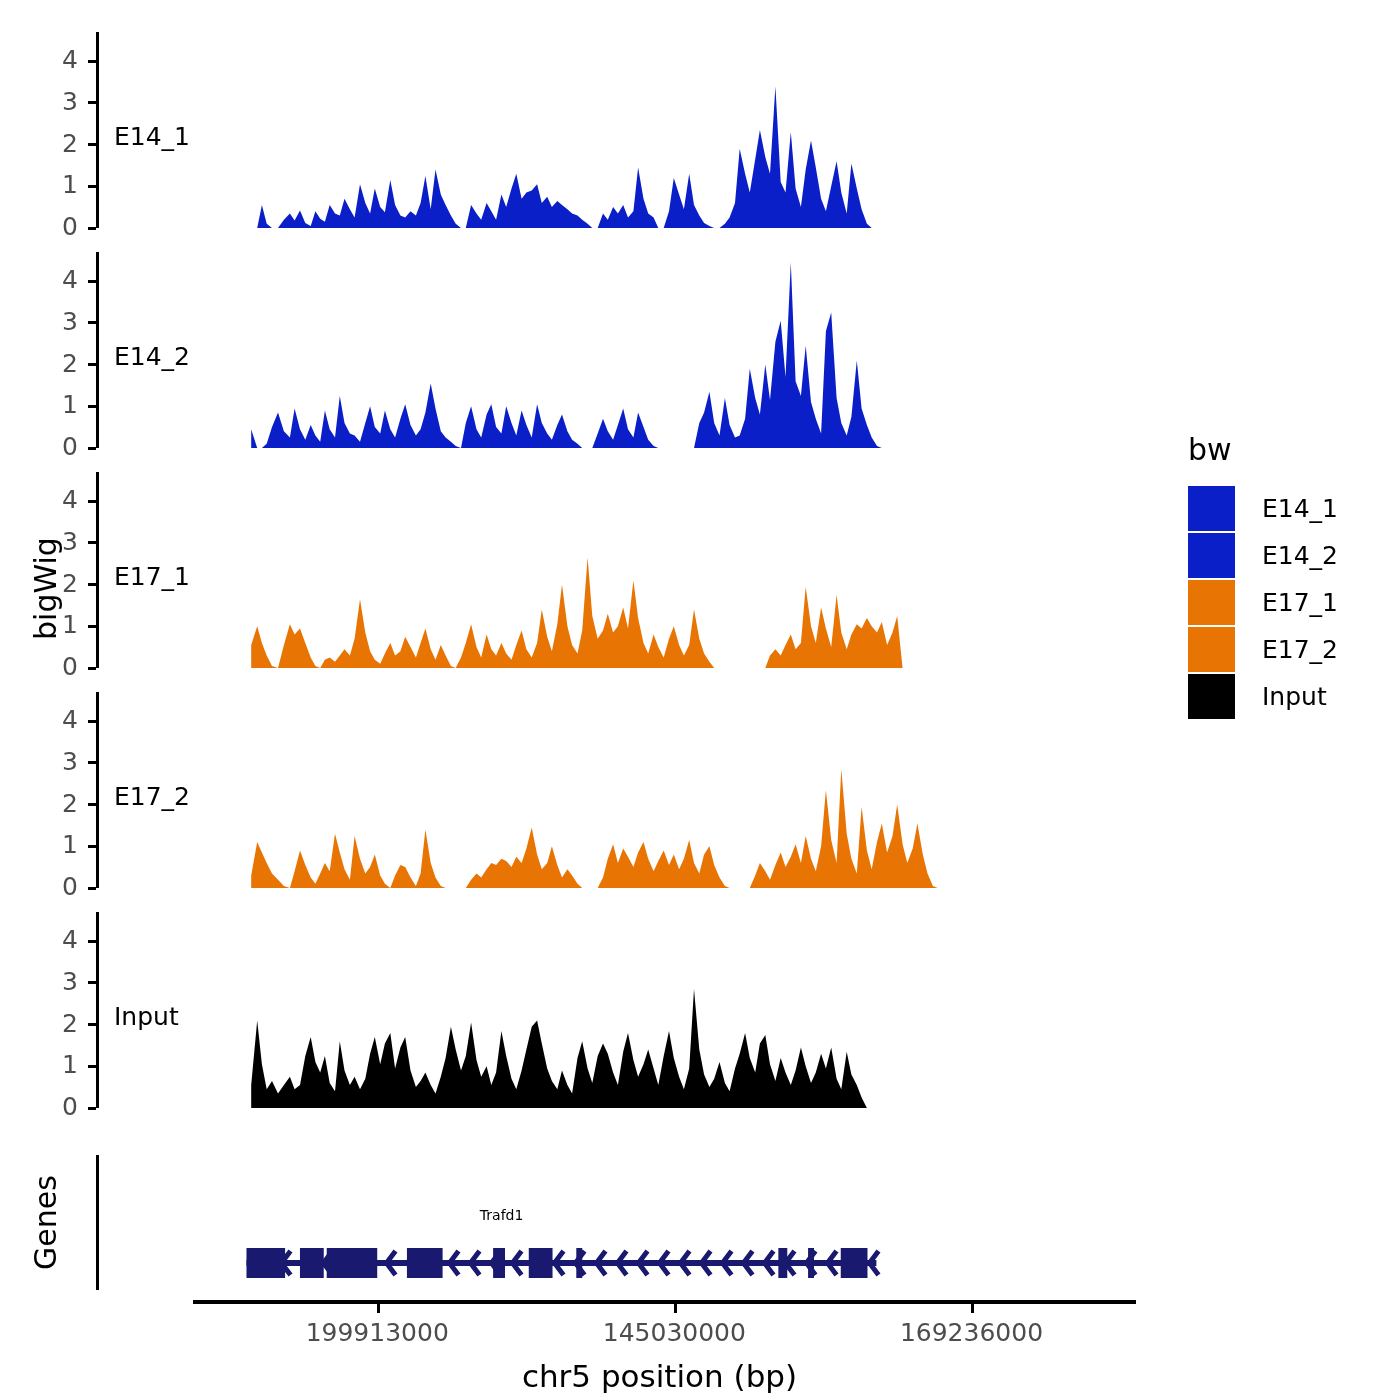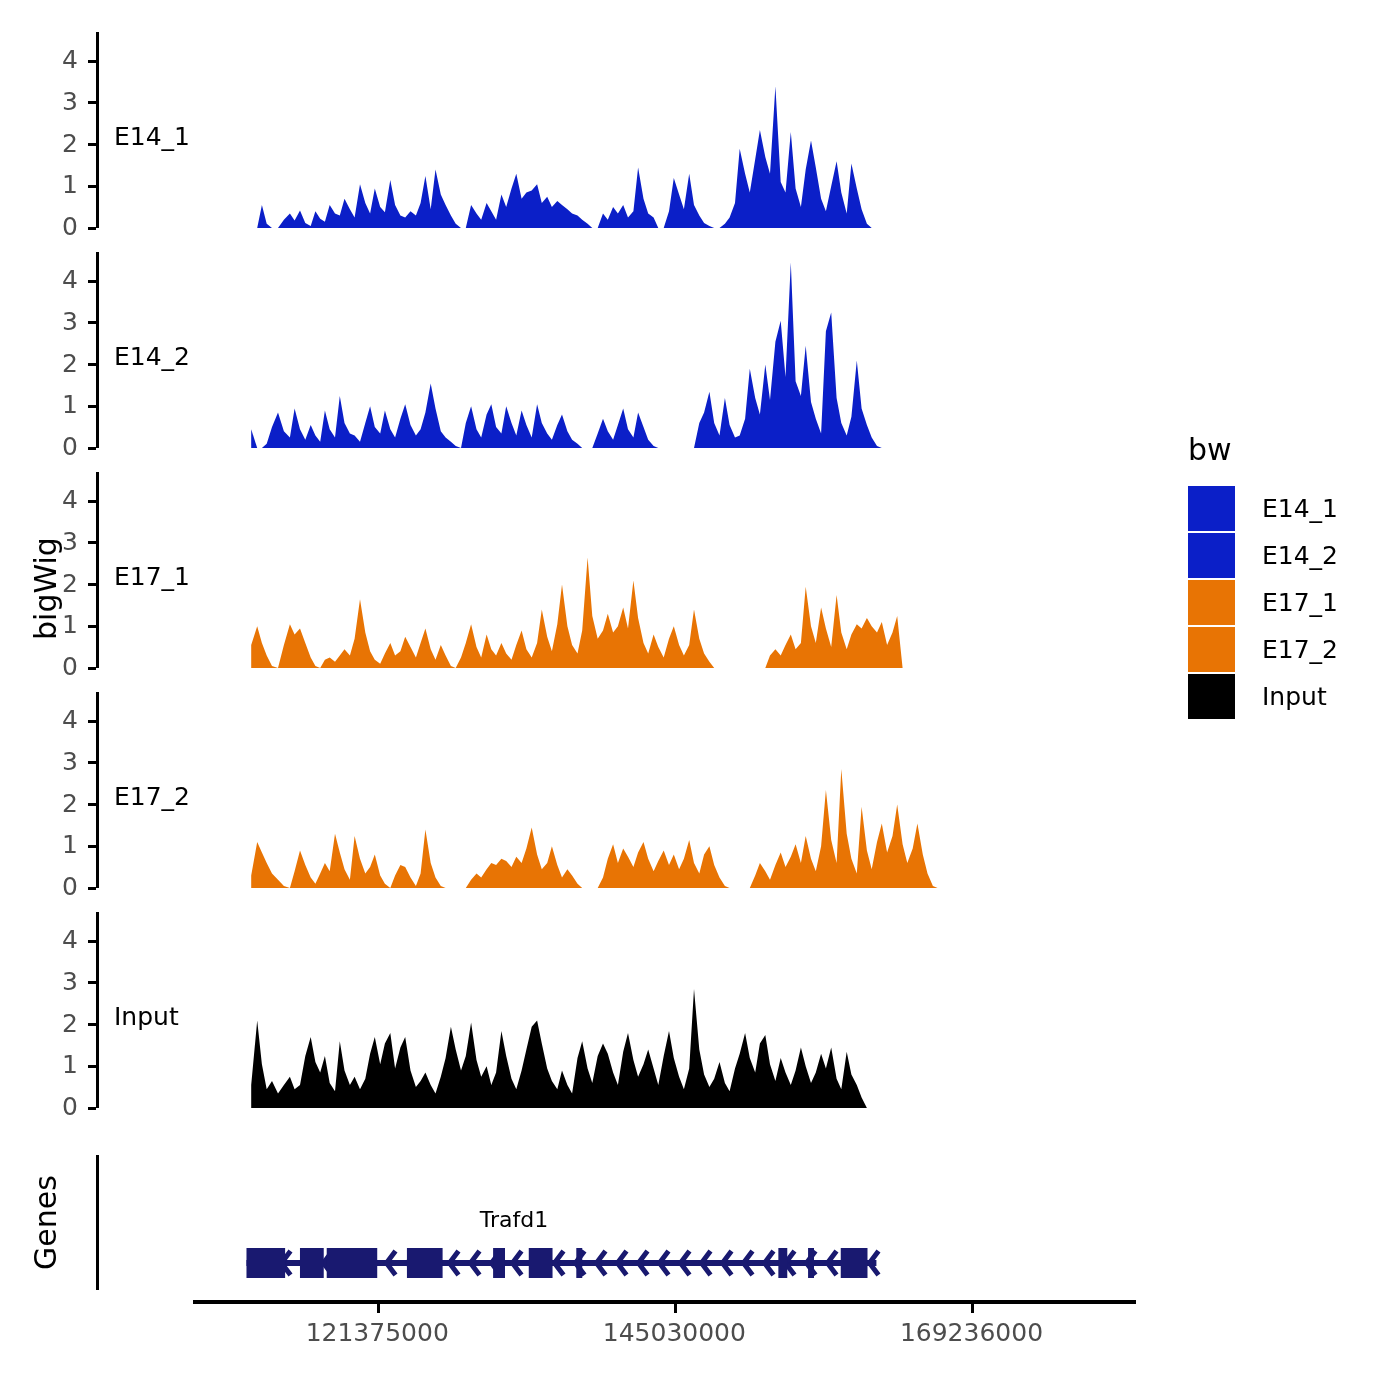--- a/index.html
+++ b/index.html
@@ -17,21 +17,21 @@
   .axisline{position:absolute;background:#000;width:3px;}
   .tick{position:absolute;background:#000;width:8px;height:3px;}
   .ticklab{position:absolute;font-size:25px;color:#4d4d4d;
            text-align:right;line-height:1;}
   .trackname{position:absolute;font-size:25px;color:#000;white-space:nowrap;}
   .plotwrap{position:absolute;overflow:hidden;}
   .plotwrap svg{display:block;}
 
   
   .genes-axisline{position:absolute;background:#000;width:3px;}
-  .gene-label{position:absolute;font-size:22px;color:#000;white-space:nowrap;}
+  .gene-label{position:absolute;font-size:14px;color:#000;white-space:nowrap;}
 
   
   #xaxis-line{position:absolute;background:#000;height:4px;}
   .xtick{position:absolute;background:#000;width:3px;height:9px;}
   .xticklab{position:absolute;font-size:25px;color:#4d4d4d;
             text-align:center;white-space:nowrap;}
   #xaxis-title{position:absolute;font-size:31px;color:#000;
                text-align:center;white-space:nowrap;}
 
   
@@ -211,26 +211,27 @@
           <rect x="585.3535031847133" y="93" width="8.914012738853557" height="30" fill="#191970"></rect>
           <rect x="615.0668789808917" y="93" width="5.942675159235591" height="30" fill="#191970"></rect>
           <rect x="647.7515923566879" y="93" width="26.742038216560445" height="30" fill="#191970"></rect>
         </svg>
       </div>
   </div>
 
   <div id="xaxis-line" style="left: 193px; top: 1300px; width: 943px;"></div>
   <div id="xticks">
       <div class="xtick" style="left: 377.223px; top: 1304px;"></div>
-      <div class="xticklab" style="left: 287.223px; top: 1318px; width: 180px;">121375000</div>
+      <div class="xticklab" style="left: 287.223px; top: 1318px; width: 180px;">199913000</div>
       <div class="xtick" style="left: 674.357px; top: 1304px;"></div>
       <div class="xticklab" style="left: 584.357px; top: 1318px; width: 180px;">145030000</div>
       <div class="xtick" style="left: 971.49px; top: 1304px;"></div>
       <div class="xticklab" style="left: 881.49px; top: 1318px; width: 180px;">169236000</div>
     </div>
+  <div id="xaxis-title" style="left: 193px; top: 1358px; width: 933px;">chr5 position (bp)</div>
 
   <div id="legend" style="left: 1188px; top: 432px;">
     <div id="legend-title">bw</div>
     <div id="legend-items">
         <div class="legend-row">
           <div class="legend-key" style="background: rgb(11, 31, 200);"></div>
           <div class="legend-lab">E14_1</div>
         </div>
         <div class="legend-row">
           <div class="legend-key" style="background: rgb(11, 31, 200);"></div>

